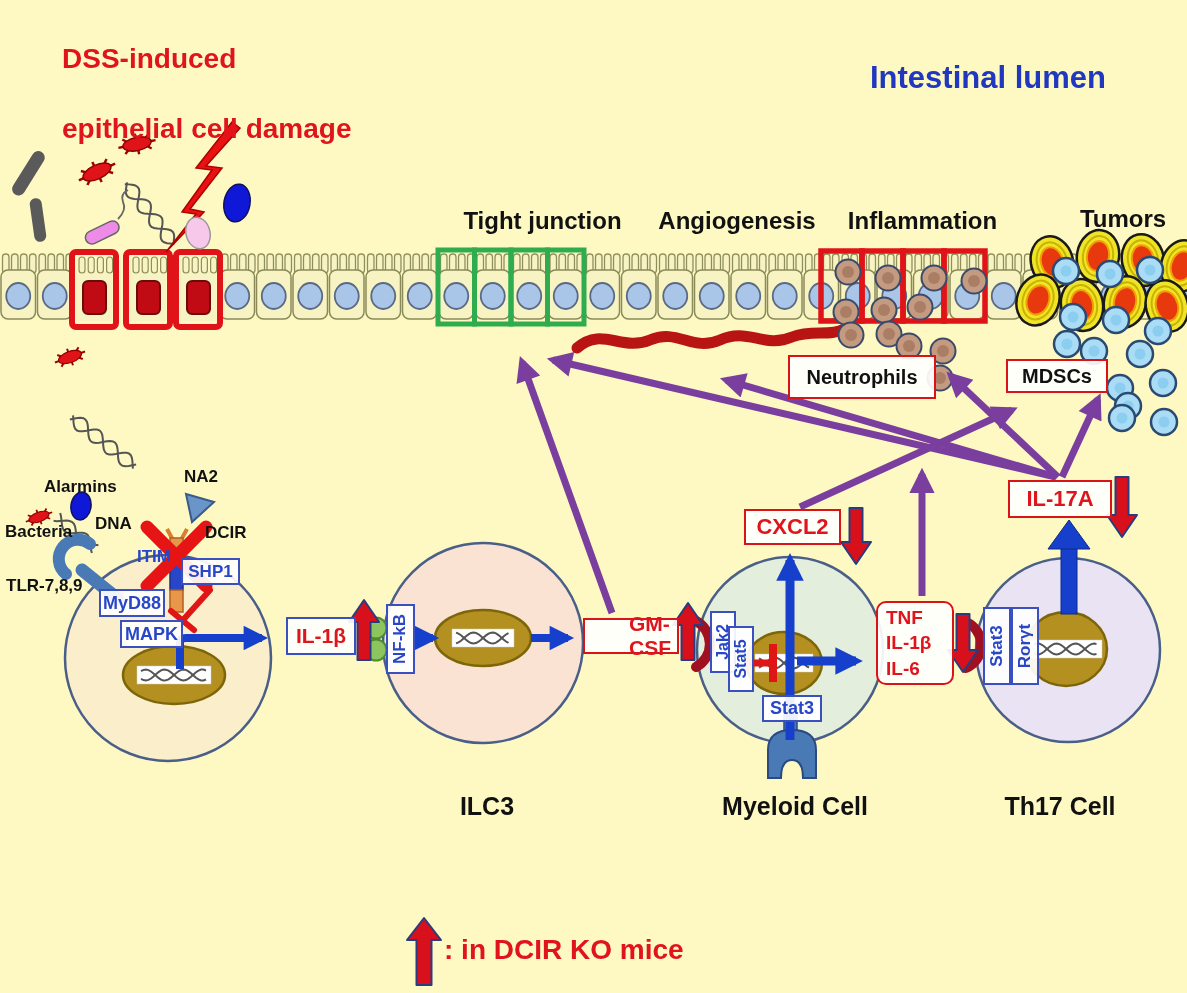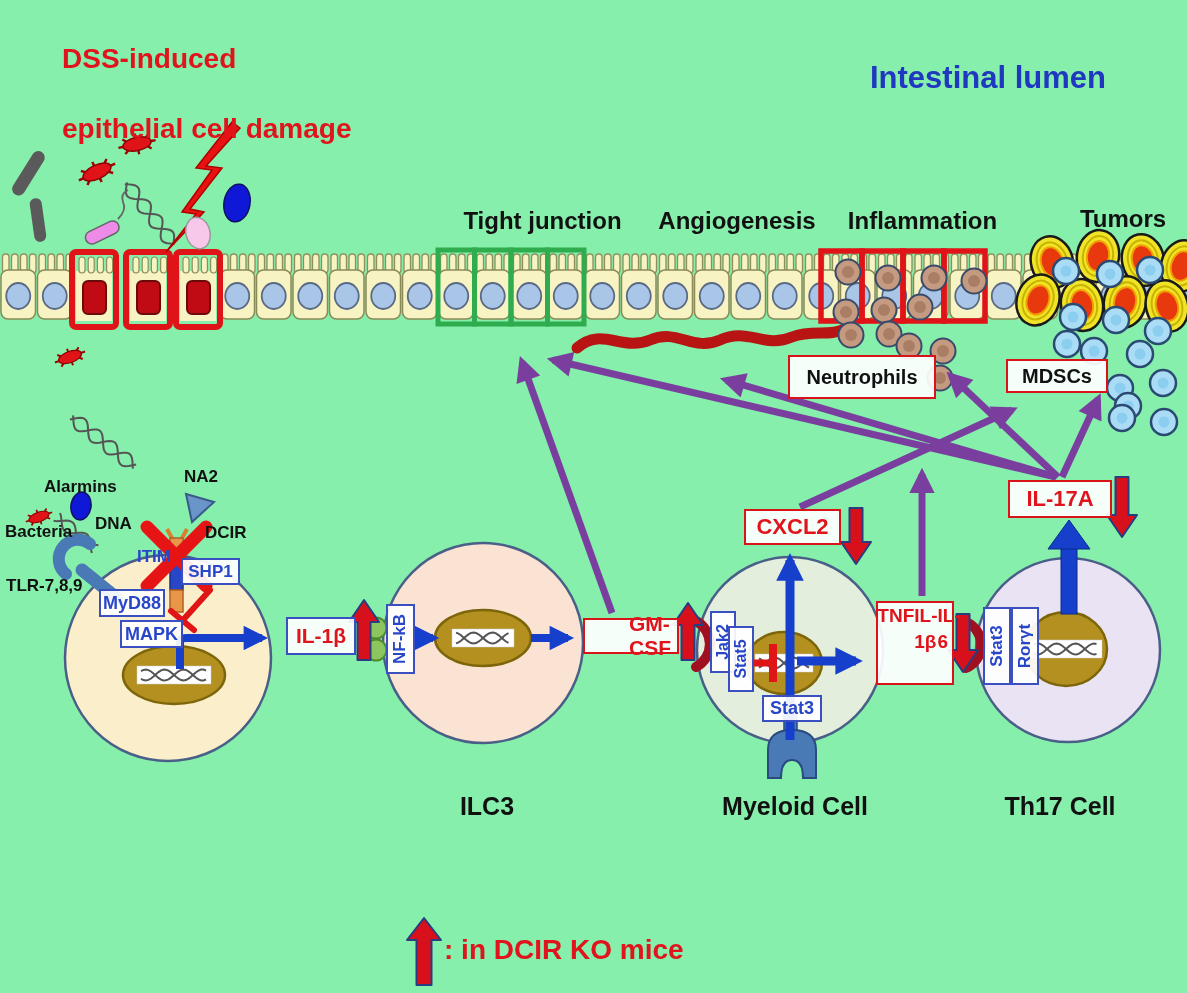--- a/index.html
+++ b/index.html
@@ -1,30 +1,30 @@
 <!DOCTYPE html>
 <html><head>
 <meta charset="utf-8">
 <style>
   html,body{margin:0;padding:0;background:#fff;}
-  #fig{position:relative;width:1187px;height:993px;background:#86efac;overflow:hidden;
+  #fig{position:relative;width:1187px;height:993px;background:#fef9c3;overflow:hidden;
        font-family:"Liberation Sans",sans-serif;}
   #scene{position:absolute;left:0;top:0;width:1187px;height:993px;}
   .lbl{position:absolute;font-weight:bold;color:#111;white-space:pre-line;}
   .center{text-align:center;}
   .red{color:#e0141c;}
   .blue{color:#2038c0;}
   .box{position:absolute;display:flex;align-items:center;justify-content:center;
        font-weight:bold;background:rgba(255,255,255,.92);box-sizing:border-box;}
   .rbox{border:2px solid #d81418;color:#e0141c;}
   .bbox{border:2px solid #3a50c0;color:#2846c8;}
   .kbox{border:2px solid #d81418;color:#111;}
   .vbox span{transform:rotate(-90deg);white-space:nowrap;display:block;}
-  .tnf-lines{display:flex;flex-direction:row;align-items:flex-start;
-             justify-content:center;padding-left:8px;line-height:1.35;}
+  .tnf-lines{display:flex;flex-direction:column;align-items:flex-start;
+             justify-content:center;padding-left:8px;line-height:1.35;border-radius:10px;}
 </style>
 </head>
 <body>
 
 <div id="fig">
   <svg id="scene" viewBox="0 0 1187 993" xmlns="http://www.w3.org/2000/svg">
       <defs>
         <marker id="mP" viewBox="0 0 10 10" refX="7.5" refY="5" markerWidth="4" markerHeight="3.6" orient="auto-start-reverse">
           <path d="M0,0 L10,5 L0,10 z" fill="#7a3f9e"></path>
         </marker>

